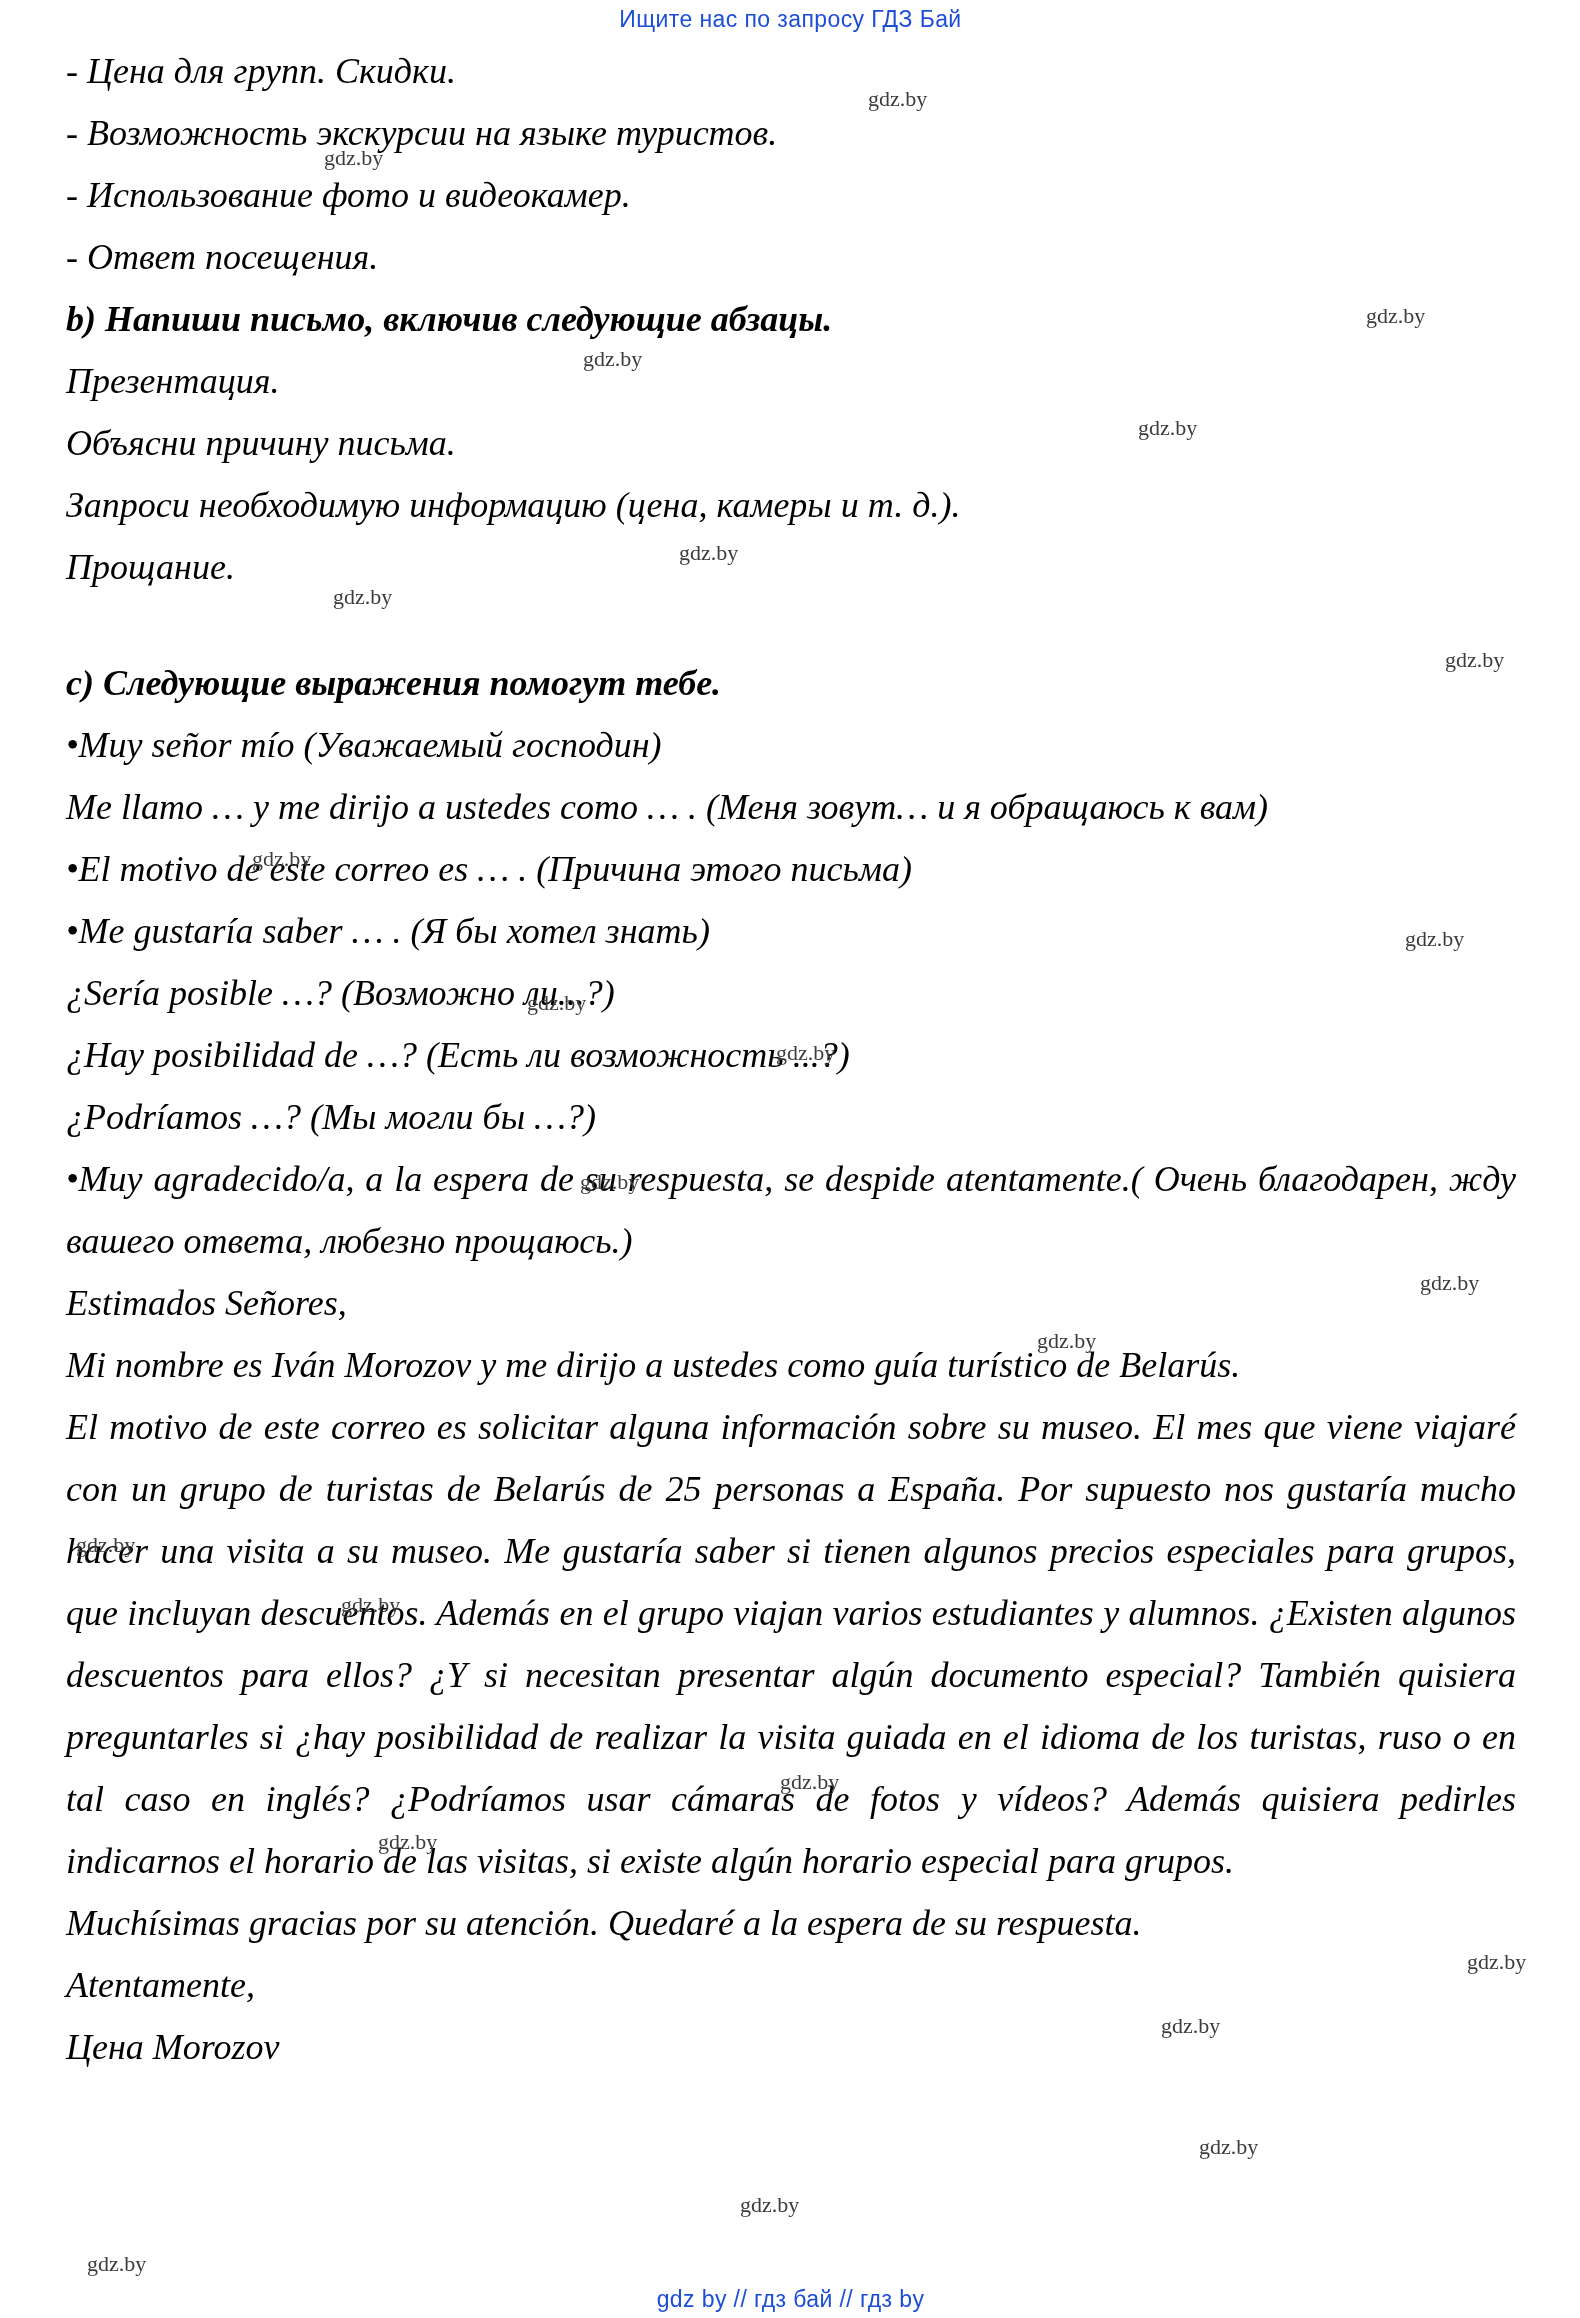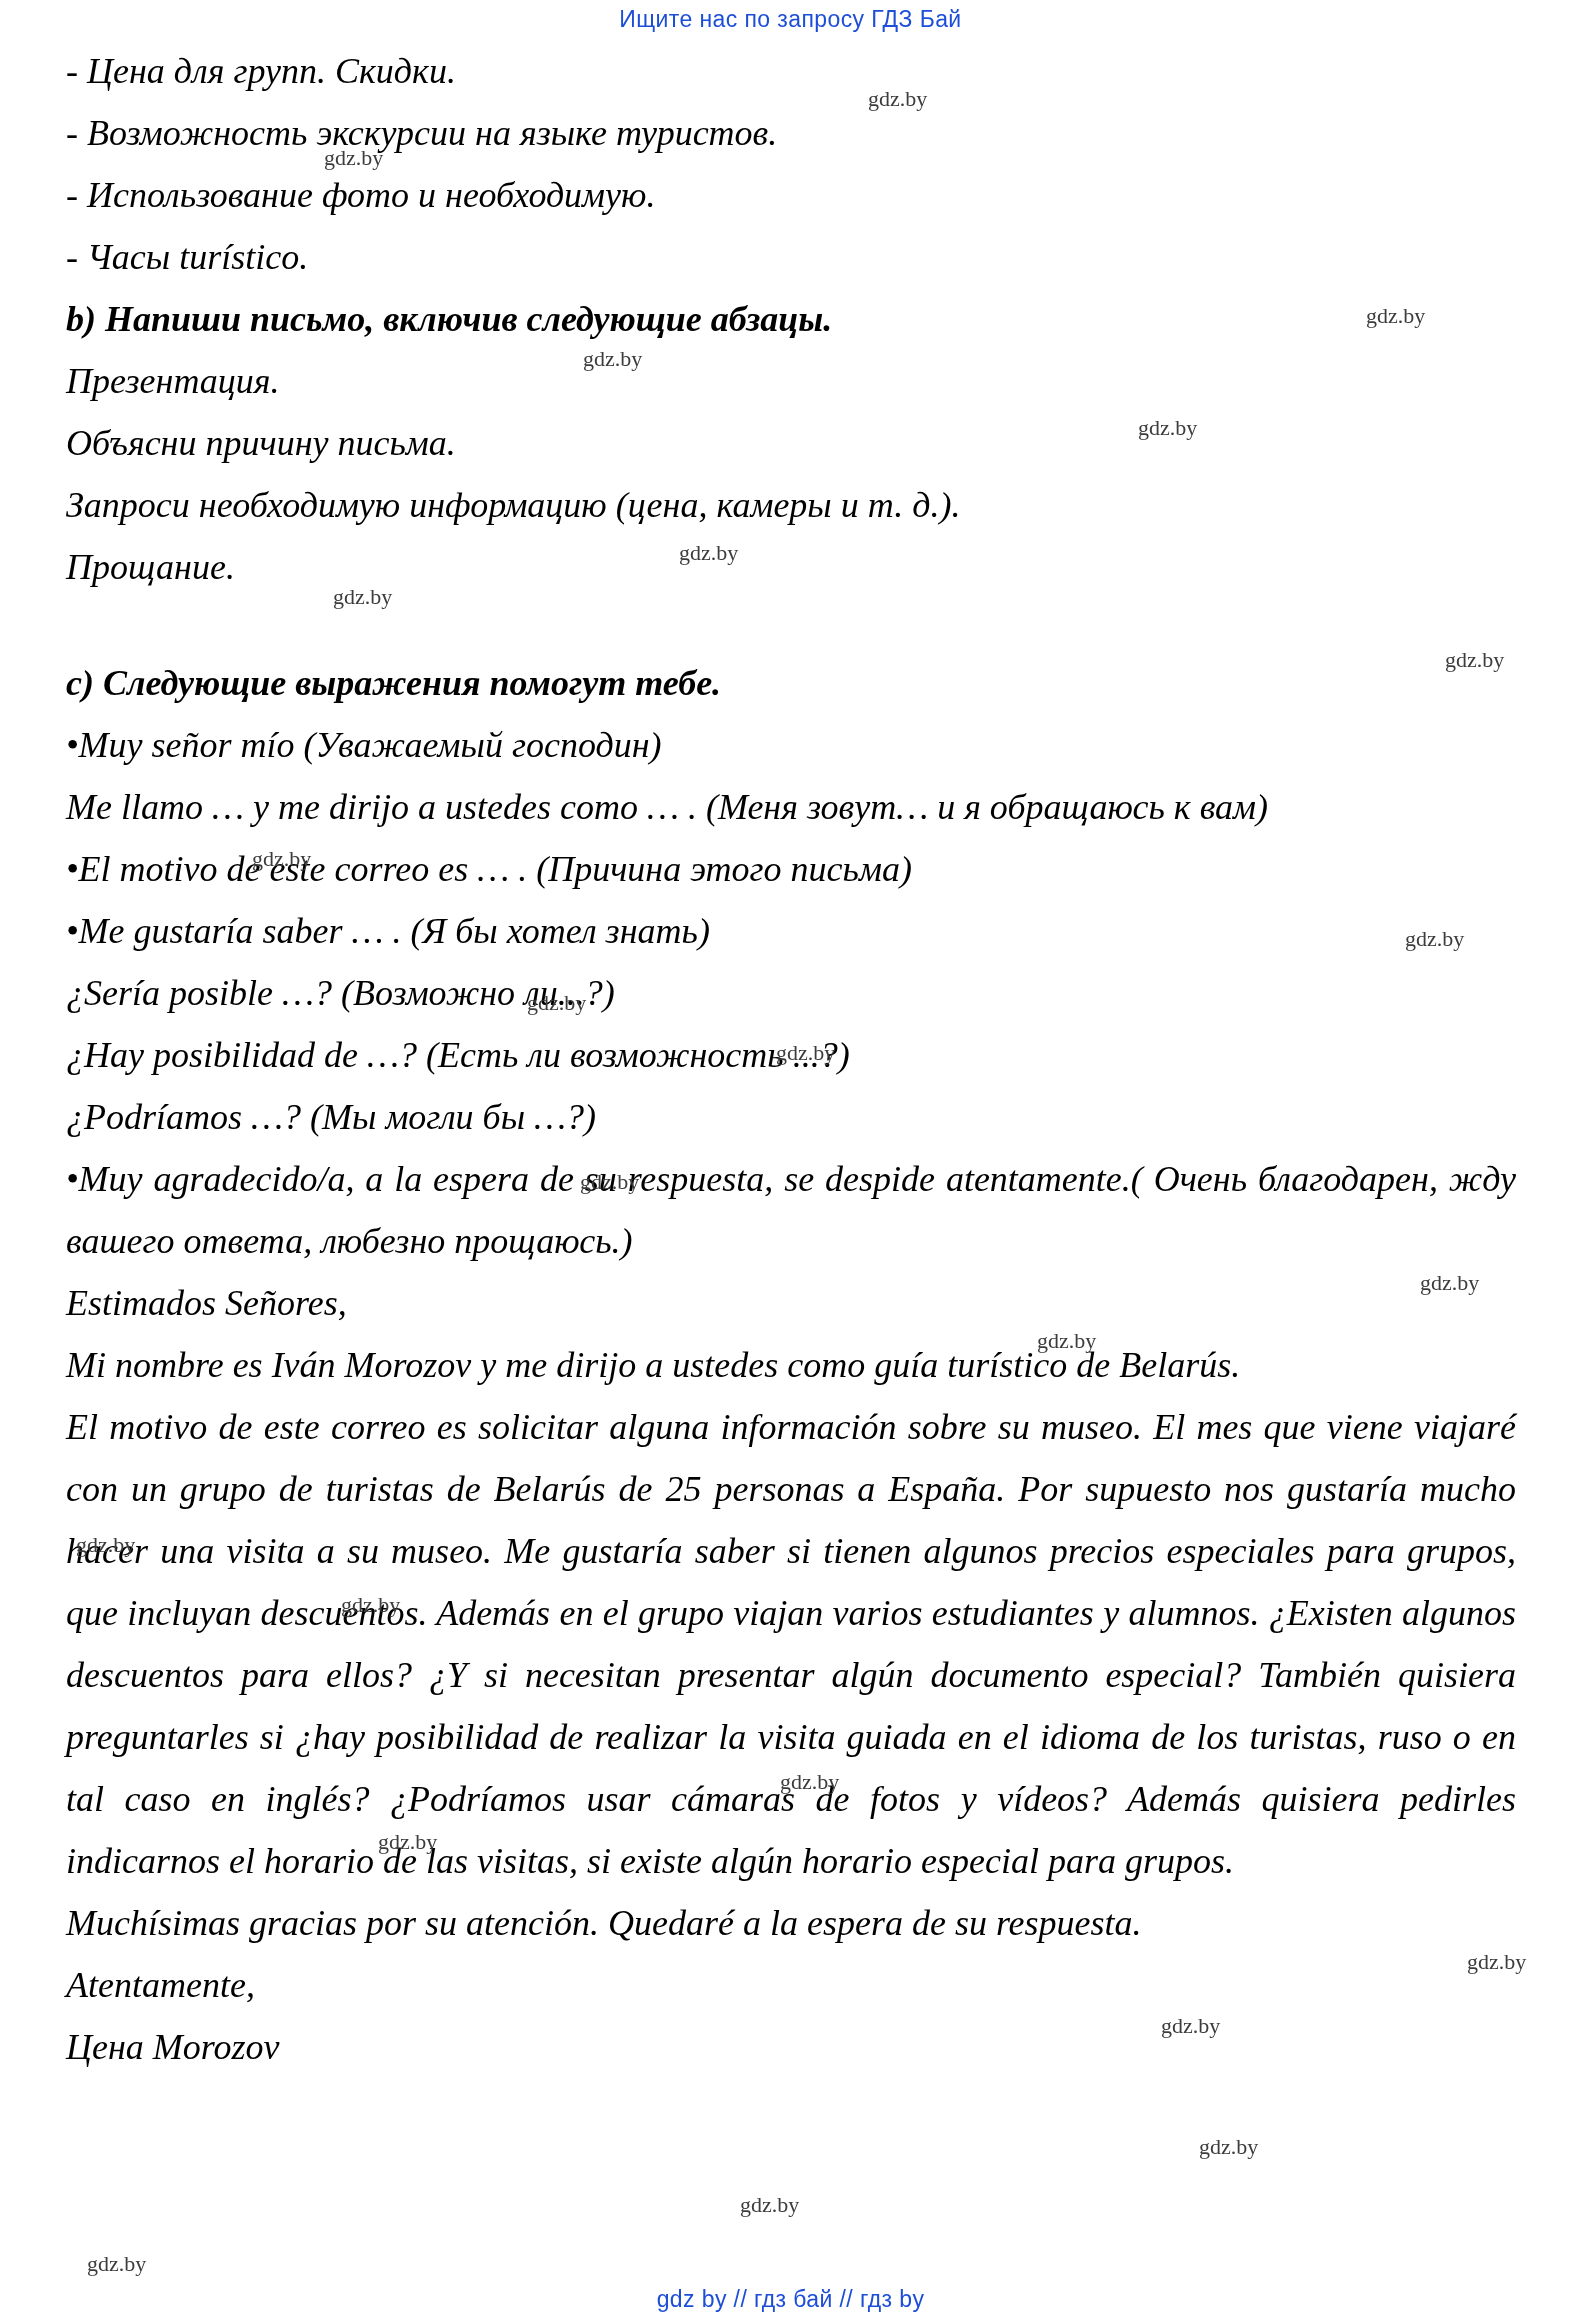--- a/index.html
+++ b/index.html
@@ -50,22 +50,22 @@
 </head>
 <body>
 
 <div class="page">
 
   <div class="banner top">Ищите нас по запросу ГДЗ Бай</div>
 
   <main class="content">
     <p>- Цена для групп. Скидки.</p>
     <p>- Возможность экскурсии на языке туристов.</p>
-    <p>- Использование фото и необходимую.</p>
-    <p>- Часы turístico.</p>
+    <p>- Использование фото и видеокамер.</p>
+    <p>- Ответ посещения.</p>
 
     <p class="bold">b) Напиши письмо, включив следующие абзацы.</p>
     <p>Презентация.</p>
     <p>Объясни причину письма.</p>
     <p>Запроси необходимую информацию (цена, камеры и т. д.).</p>
     <p>Прощание.</p>
 
     <p class="bold gap-above">c) Следующие выражения помогут тебе.</p>
     <p>•Muy señor mío (Уважаемый господин)</p>
     <p class="para-justify">Me llamo … y me dirijo a ustedes como … . (Меня зовут… и я обращаюсь к вам)</p>

